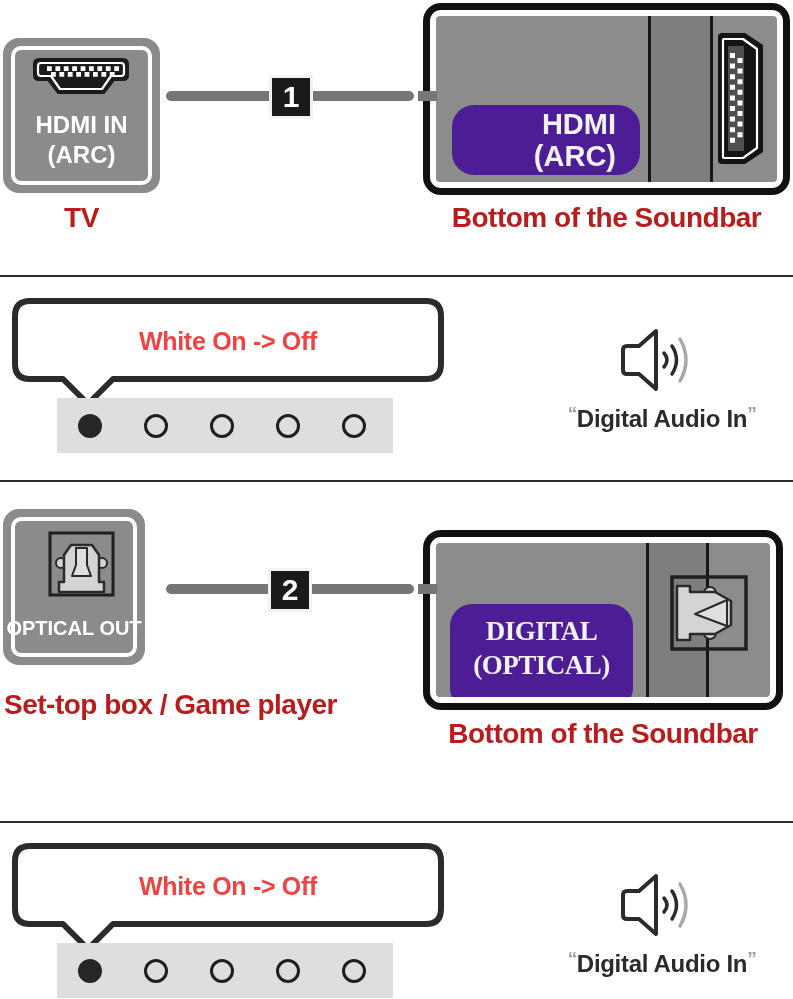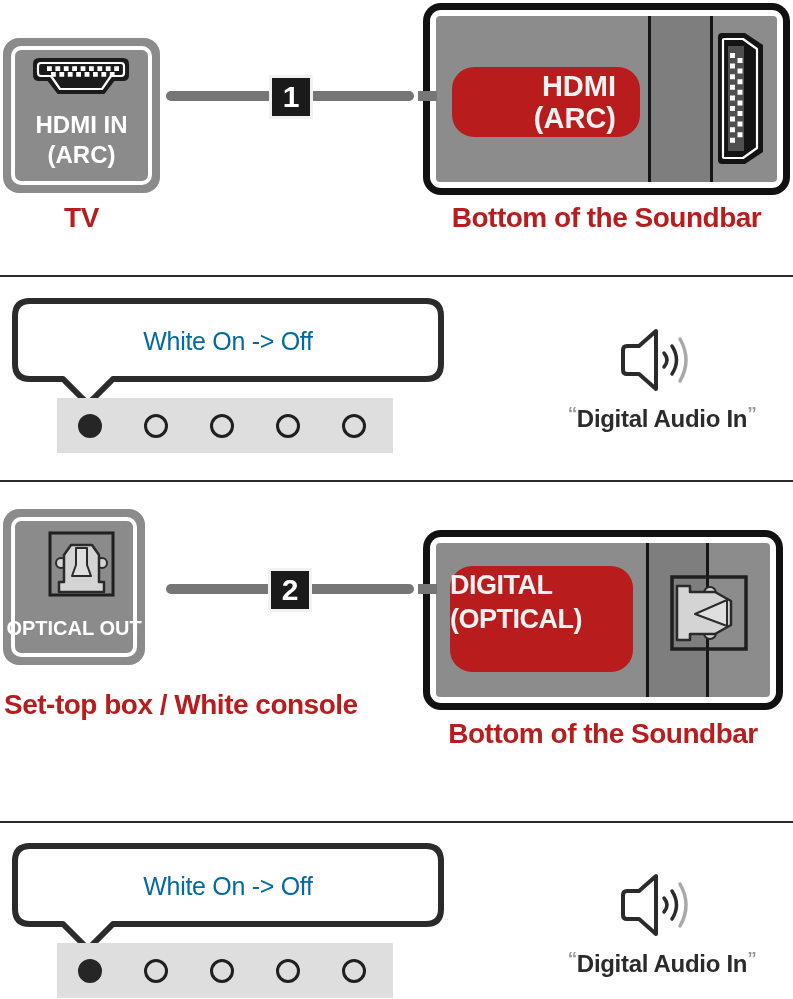--- a/index.html
+++ b/index.html
@@ -21,36 +21,36 @@
   .step-badge{position:absolute;width:38px;height:38px;background:#1a1a1a;color:#ffffff;
               font-weight:bold;font-size:30px;line-height:38px;text-align:center;z-index:4;
               box-shadow:0 0 0 3px #f2f2f2;}
 
   
   .panel{position:absolute;background:#111111;border-radius:18px;}
   .panel-white{position:absolute;inset:7px;background:#ffffff;border-radius:11px;}
   .panel-inner{position:absolute;inset:13px;background:#8c8c8c;border-radius:4px;overflow:hidden;}
   .panel-strip{position:absolute;top:0;height:100%;background:#7e7e7e;
                border-left:3px solid #161616;border-right:3px solid #161616;}
-  .port-pill{position:absolute;background:#b91c1c;border-radius:22px;color:#f2f2f2;font-weight:bold;}
+  .port-pill{position:absolute;background:#4c1d95;border-radius:22px;color:#f2f2f2;font-weight:bold;margin-top:38px;}
   .port-pill span{display:block;}
   .pill-right{text-align:right;padding-right:24px;font-size:29px;line-height:32px;padding-top:3px;}
-  .pill-center{font-size:27px;line-height:34px;padding-top:2px;letter-spacing:-0.5px;}
+  .pill-center{text-align:center;font-size:27px;line-height:34px;padding-top:10px;letter-spacing:-0.5px;font-family:Liberation Serif, serif;}
   .panel-port{position:absolute;}
 
   
   .caption{position:absolute;font-weight:bold;font-size:28px;color:#b91c1c;letter-spacing:-0.5px;}
   .caption.center{text-align:center;}
   .two-line{line-height:54px;}
   .two-line span{display:block;}
 
   
   .bubble-svg{position:absolute;width:432px;height:112px;}
   .bubble-text{position:absolute;width:426px;height:62px;display:flex;align-items:center;justify-content:center;
-               font-weight:normal;font-size:25px;color:#0369a1;letter-spacing:-0.3px;}
+               font-weight:bold;font-size:25px;color:#ef4444;letter-spacing:-0.3px;}
   .led-strip{position:absolute;width:336px;height:55px;background:#dedede;display:flex;
              align-items:center;padding-left:21px;gap:42px;}
   .led{width:24px;height:24px;border-radius:50%;border:3.5px solid #1f1f1f;flex:none;}
   .led.on{background:#262626;border-color:#262626;}
 
   
   .speaker-svg{position:absolute;width:86px;height:64px;}
   .voice-prompt{position:absolute;width:260px;text-align:center;font-weight:bold;font-size:24px;
                 color:#2b2b2b;letter-spacing:-0.3px;}
   .quote{color:#9a9a9a;font-size:19px;position:relative;top:-7px;font-weight:bold;}
@@ -159,21 +159,21 @@
           <rect x="2" y="2" width="74" height="72" fill="none" stroke="#1f1f1f" stroke-width="3.5"></rect>
           <circle cx="40" cy="18" r="6" fill="#d4d4d4" stroke="#2a2a2a" stroke-width="2"></circle>
           <circle cx="40" cy="58" r="6" fill="#d4d4d4" stroke="#2a2a2a" stroke-width="2"></circle>
           <path d="M7 11 H20 V17 H45 L61 26 V50 L45 59 H20 V65 H7 Z" fill="#d4d4d4" stroke="#2a2a2a" stroke-width="2.5" stroke-linejoin="round"></path>
           <path d="M25 39 L57 25 V51 Z" fill="#dfdfdf" stroke="#2a2a2a" stroke-width="2" stroke-linejoin="round"></path>
         </svg>
       </div>
     </div>
 
     <div class="caption two-line" style="left:4px;top:678px;" data-name="source-devices-caption">
-      <span data-name="source-caption-line2">Set-top box / White console</span>
+      <span data-name="source-caption-line2">Set-top box / Game player</span>
     </div>
     <div class="caption center" style="left:423px;top:718px;width:360px;" data-name="soundbar-caption-optical">Bottom of the Soundbar</div>
   </div>
 
   <div class="divider" style="top:821px;" data-name="section-divider"></div>
 
   <div data-name="section-optical-indicator">
     <svg class="bubble-svg" style="left:12px;top:843px;" viewBox="0 0 432 112" data-name="speech-bubble">
       <path d="M18 3 H414 Q429 3 429 18 V66 Q429 81 414 81 H101 L76 106 L51 81 H18 Q3 81 3 66 V18 Q3 3 18 3 Z" fill="#ffffff" stroke="#2b2b2b" stroke-width="6" stroke-linejoin="round"></path>
     </svg>

